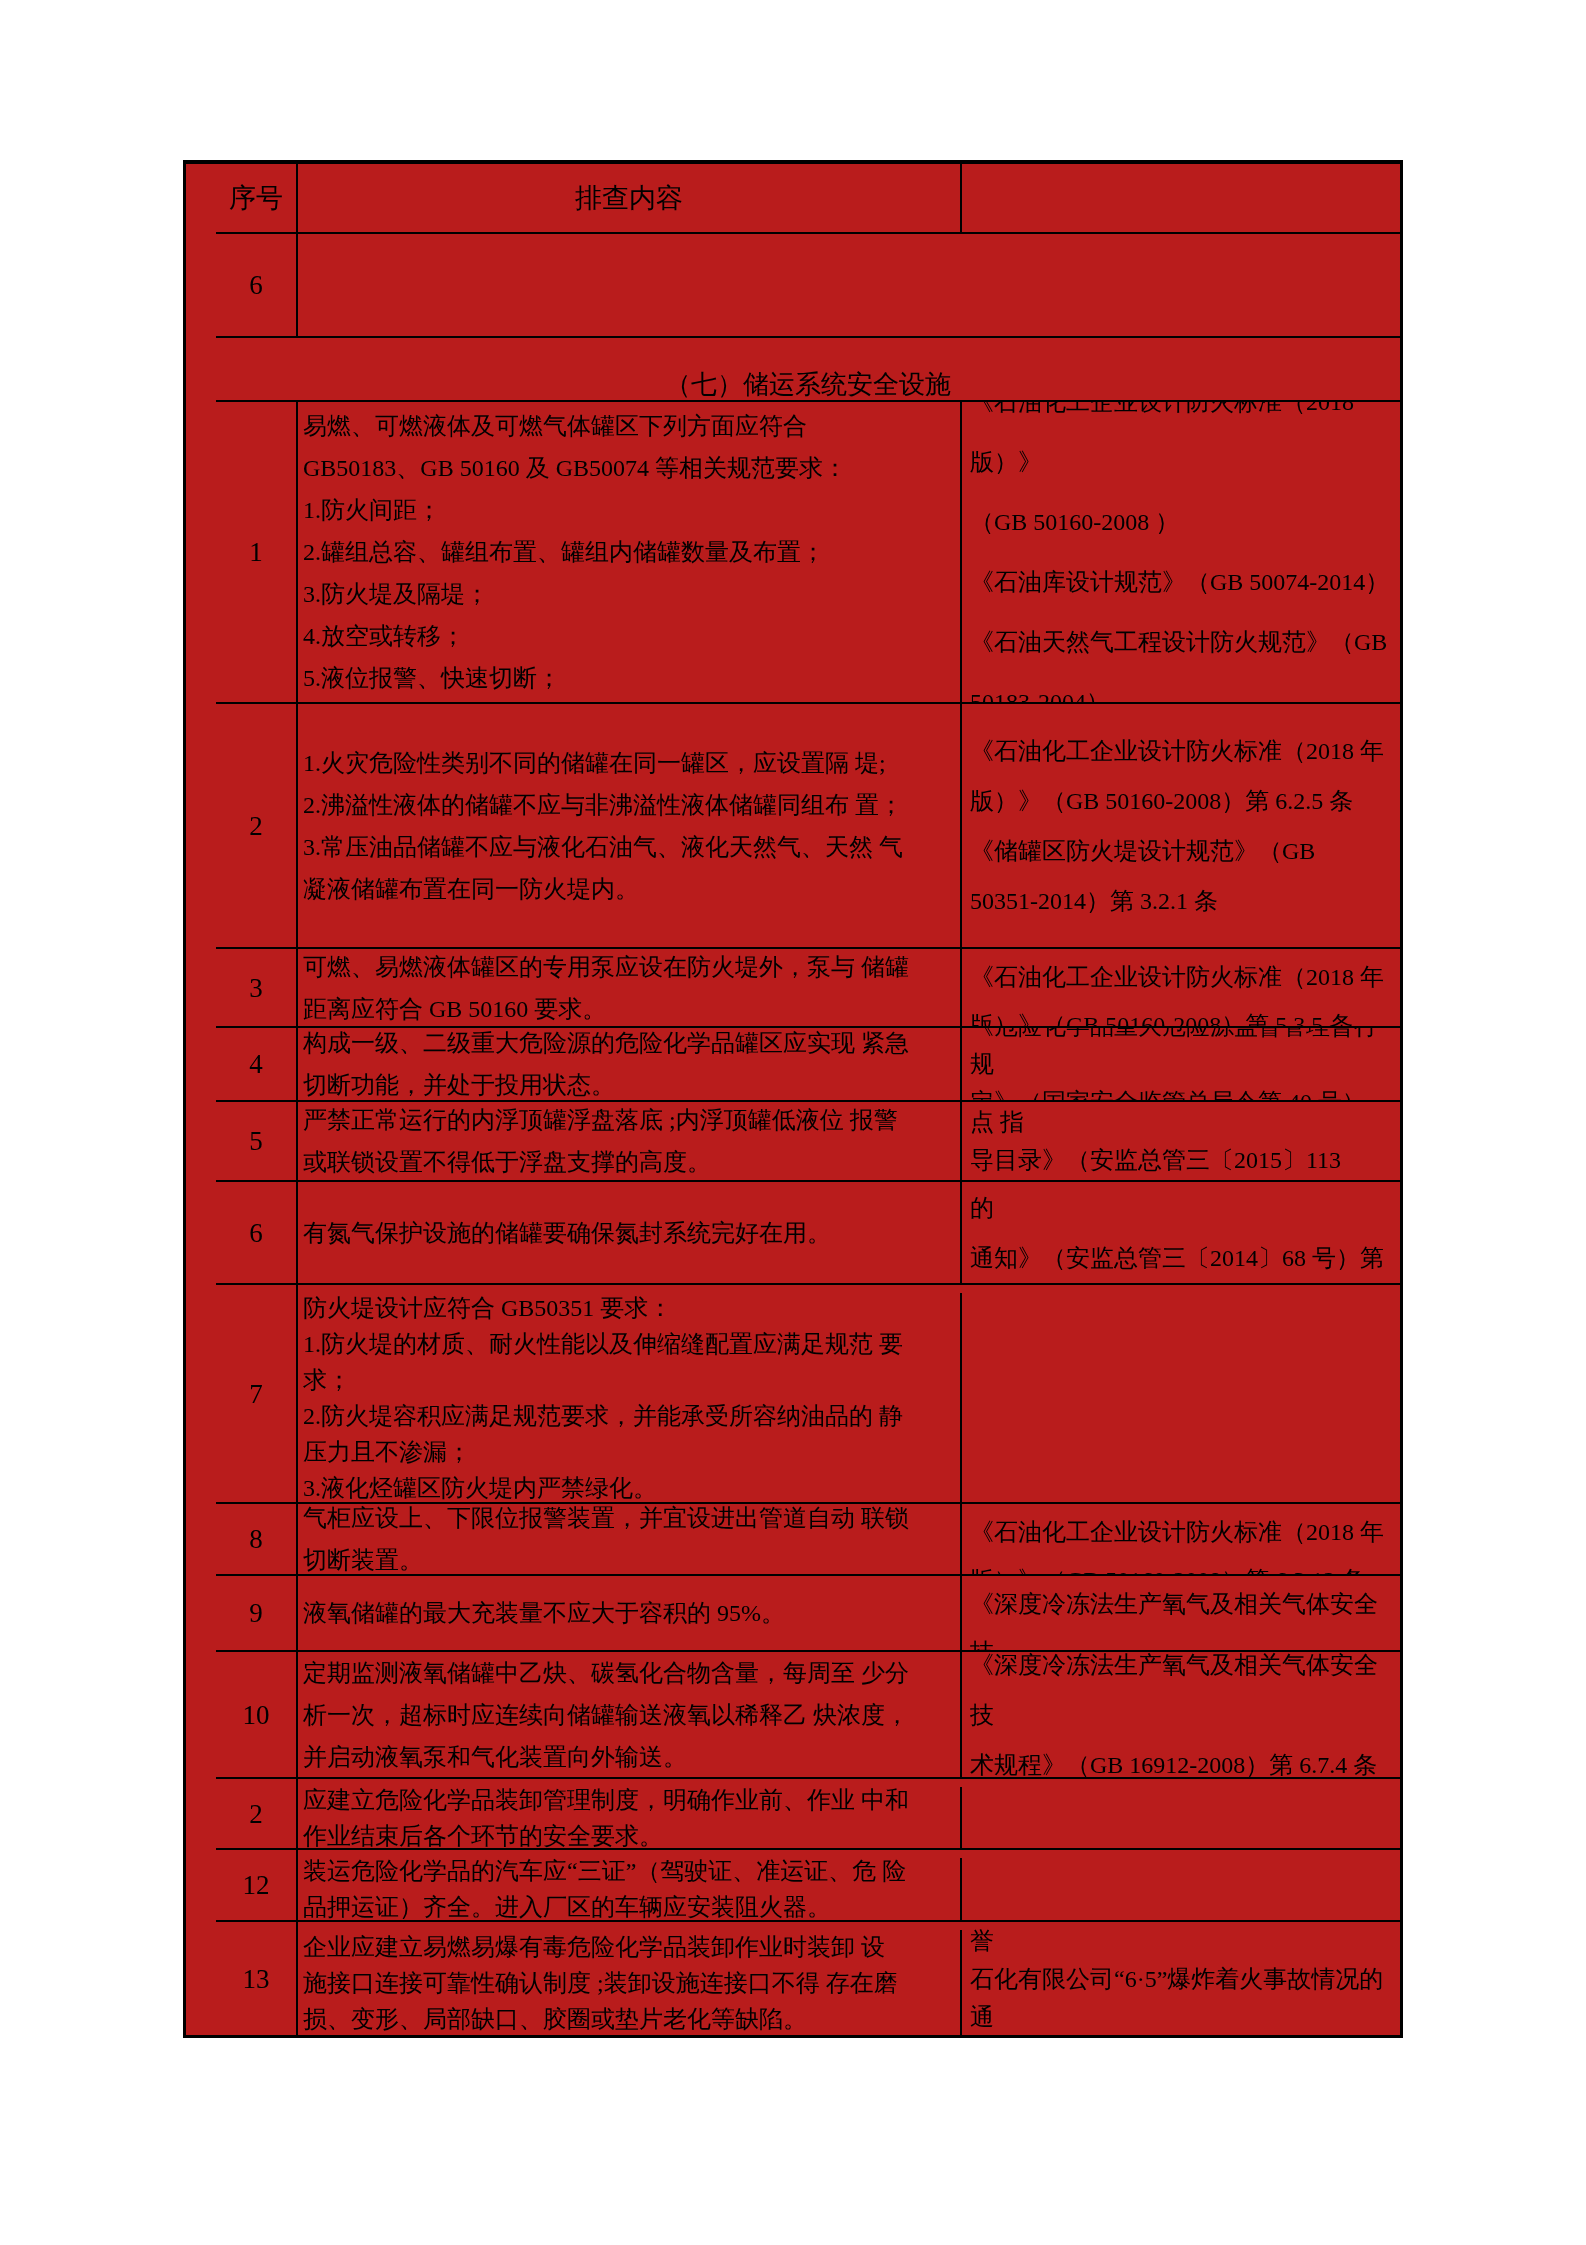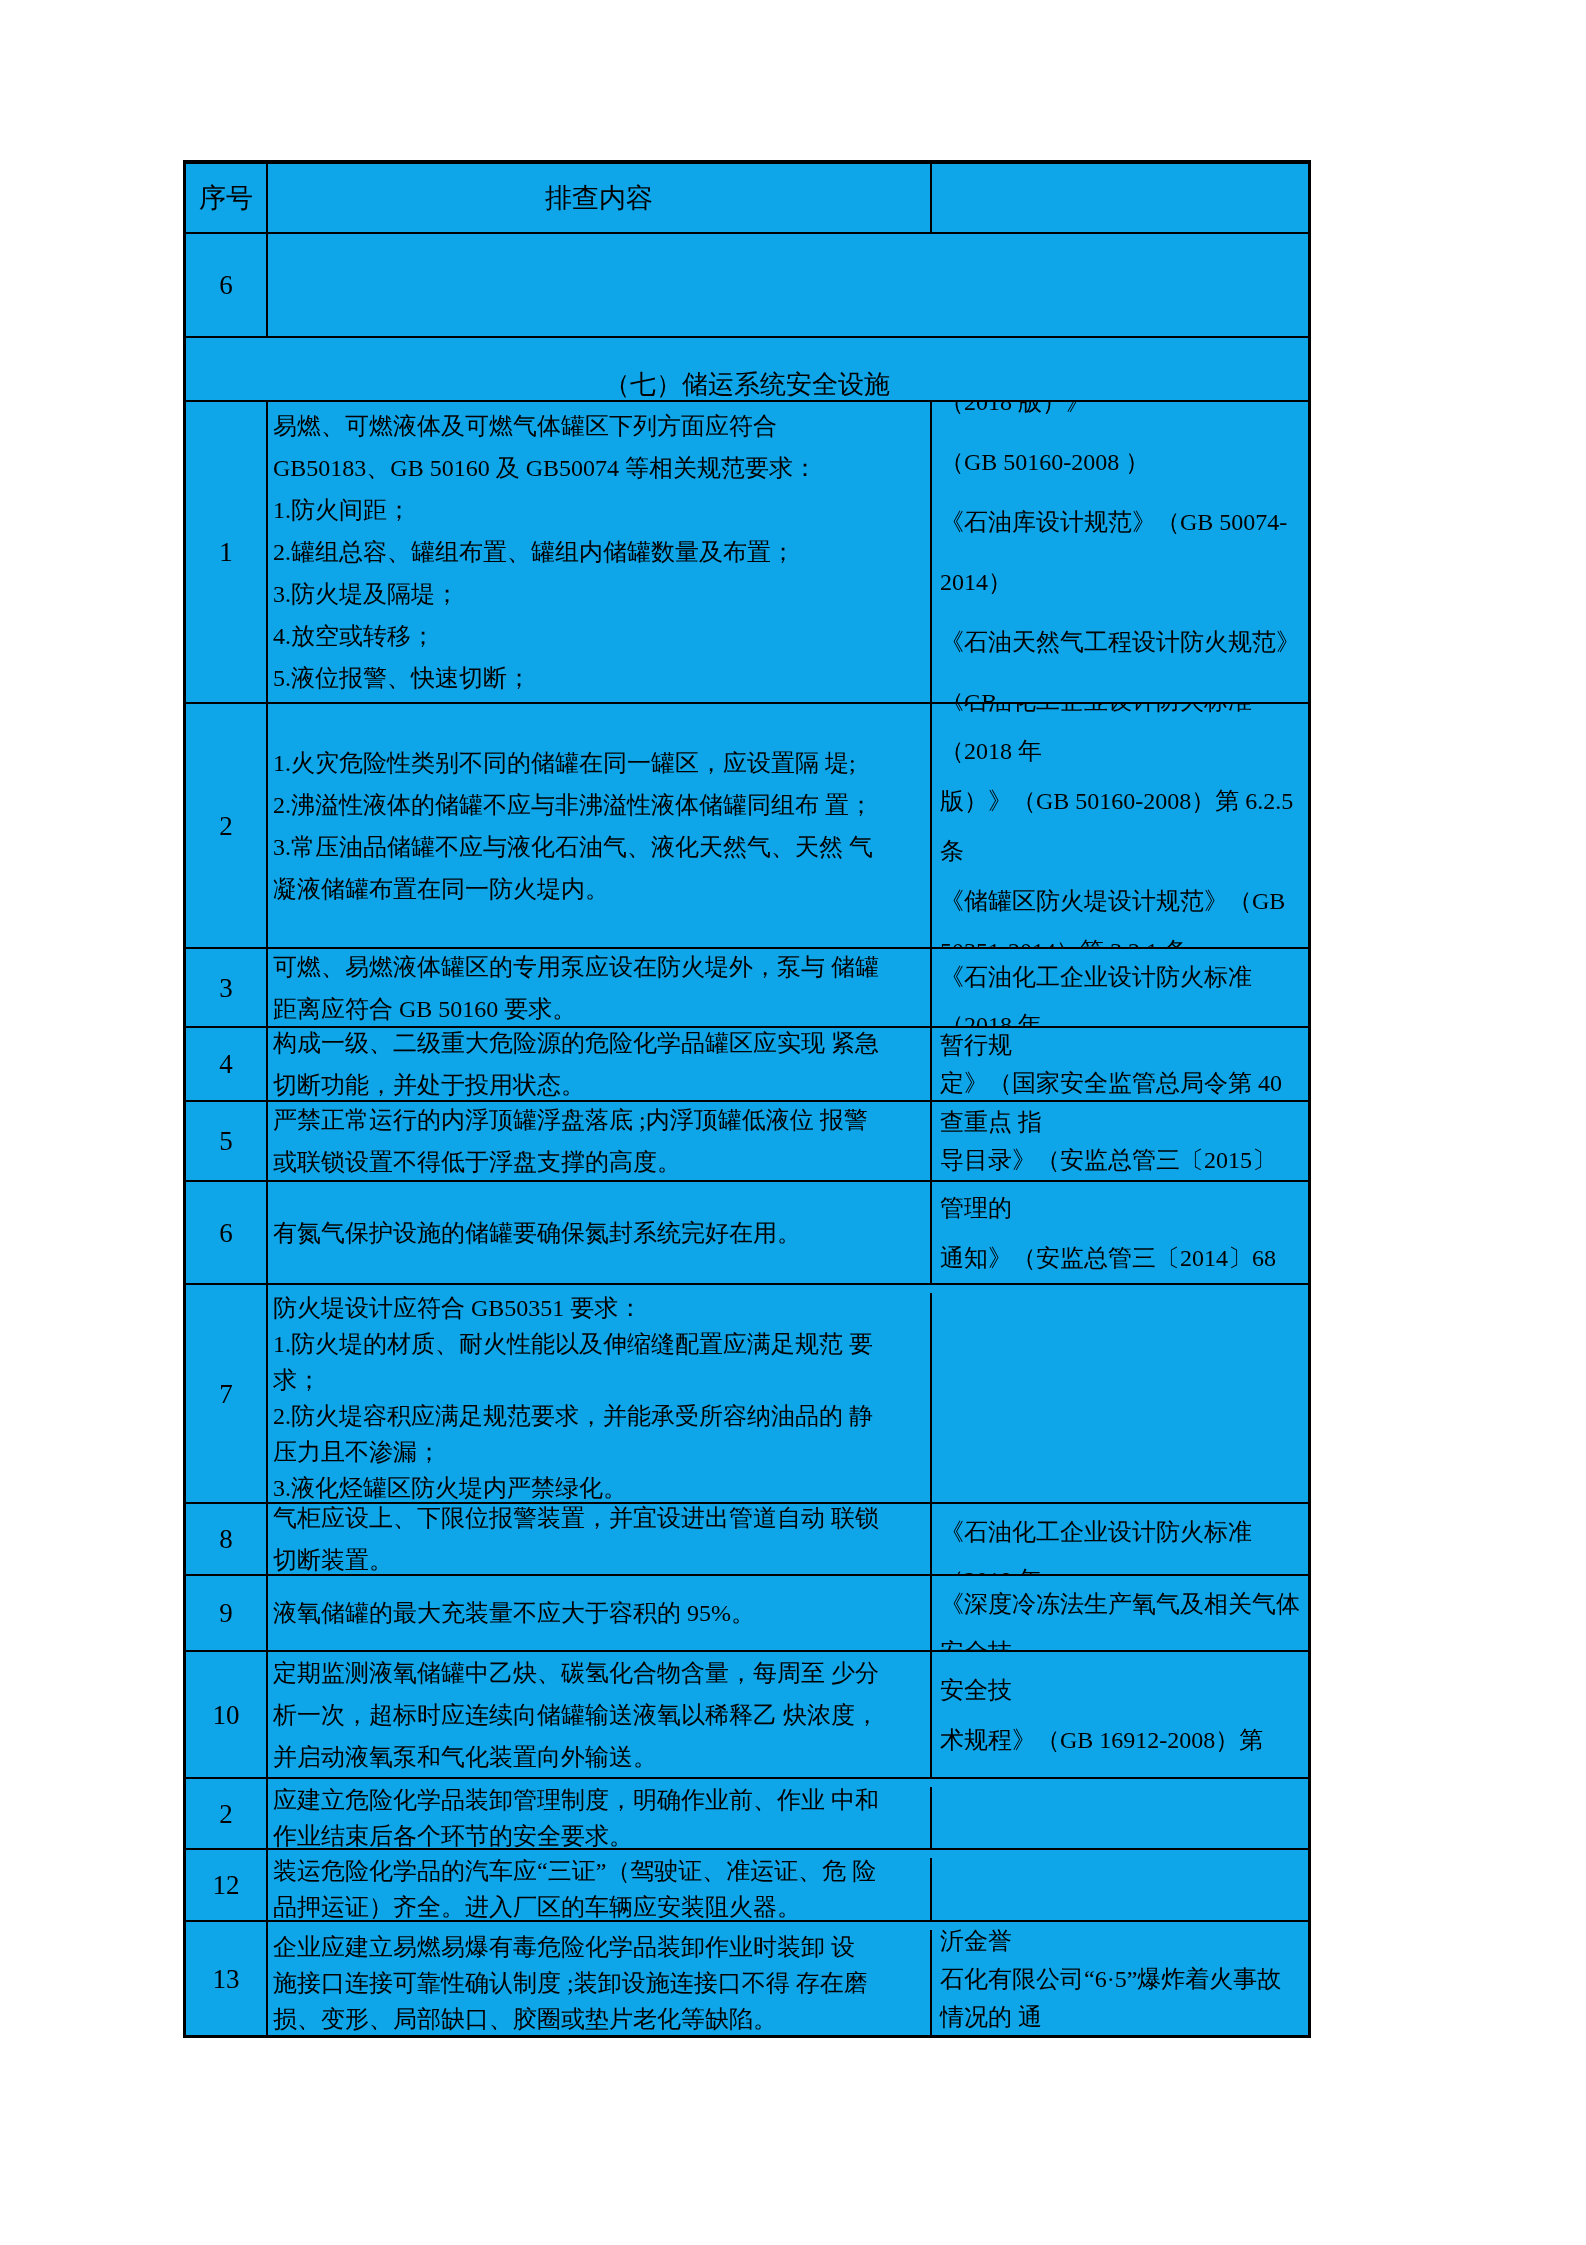--- a/index.html
+++ b/index.html
@@ -2,23 +2,24 @@
 <html><head>
 <meta charset="utf-8">
 <style>
   html,body{margin:0;padding:0;}
   body{
     width:1586px;height:2245px;background:#ffffff;color:#000;
     font-family:"Liberation Serif","DejaVu Serif",serif;
     position:relative;overflow:hidden;
   }
   .tbl{
-    position:absolute;left:183px;top:160px;width:1128px;
+    position:absolute;left:183px;top:160px;width:1220px;
     border:3px solid #000;border-top-width:4px;box-sizing:border-box;
-    background:#0ea5e9;
+    background:#b91c1c;
+    padding-left:30px;
   }
   .row{display:flex;border-bottom:2px solid #000;box-sizing:border-box;}
   .row:last-child{border-bottom:none;}
   .cell{
     box-sizing:border-box;display:flex;flex-direction:column;justify-content:center;
     overflow:hidden;white-space:pre-line;font-size:24px;line-height:42px;
   }
   .c1{width:82px;border-right:2px solid #000;text-align:center;font-size:27px;}
   .c2{width:664px;border-right:2px solid #000;padding:0 5px;text-align:left;}
   .c3{flex:1;padding:0 8px;line-height:50px;}

